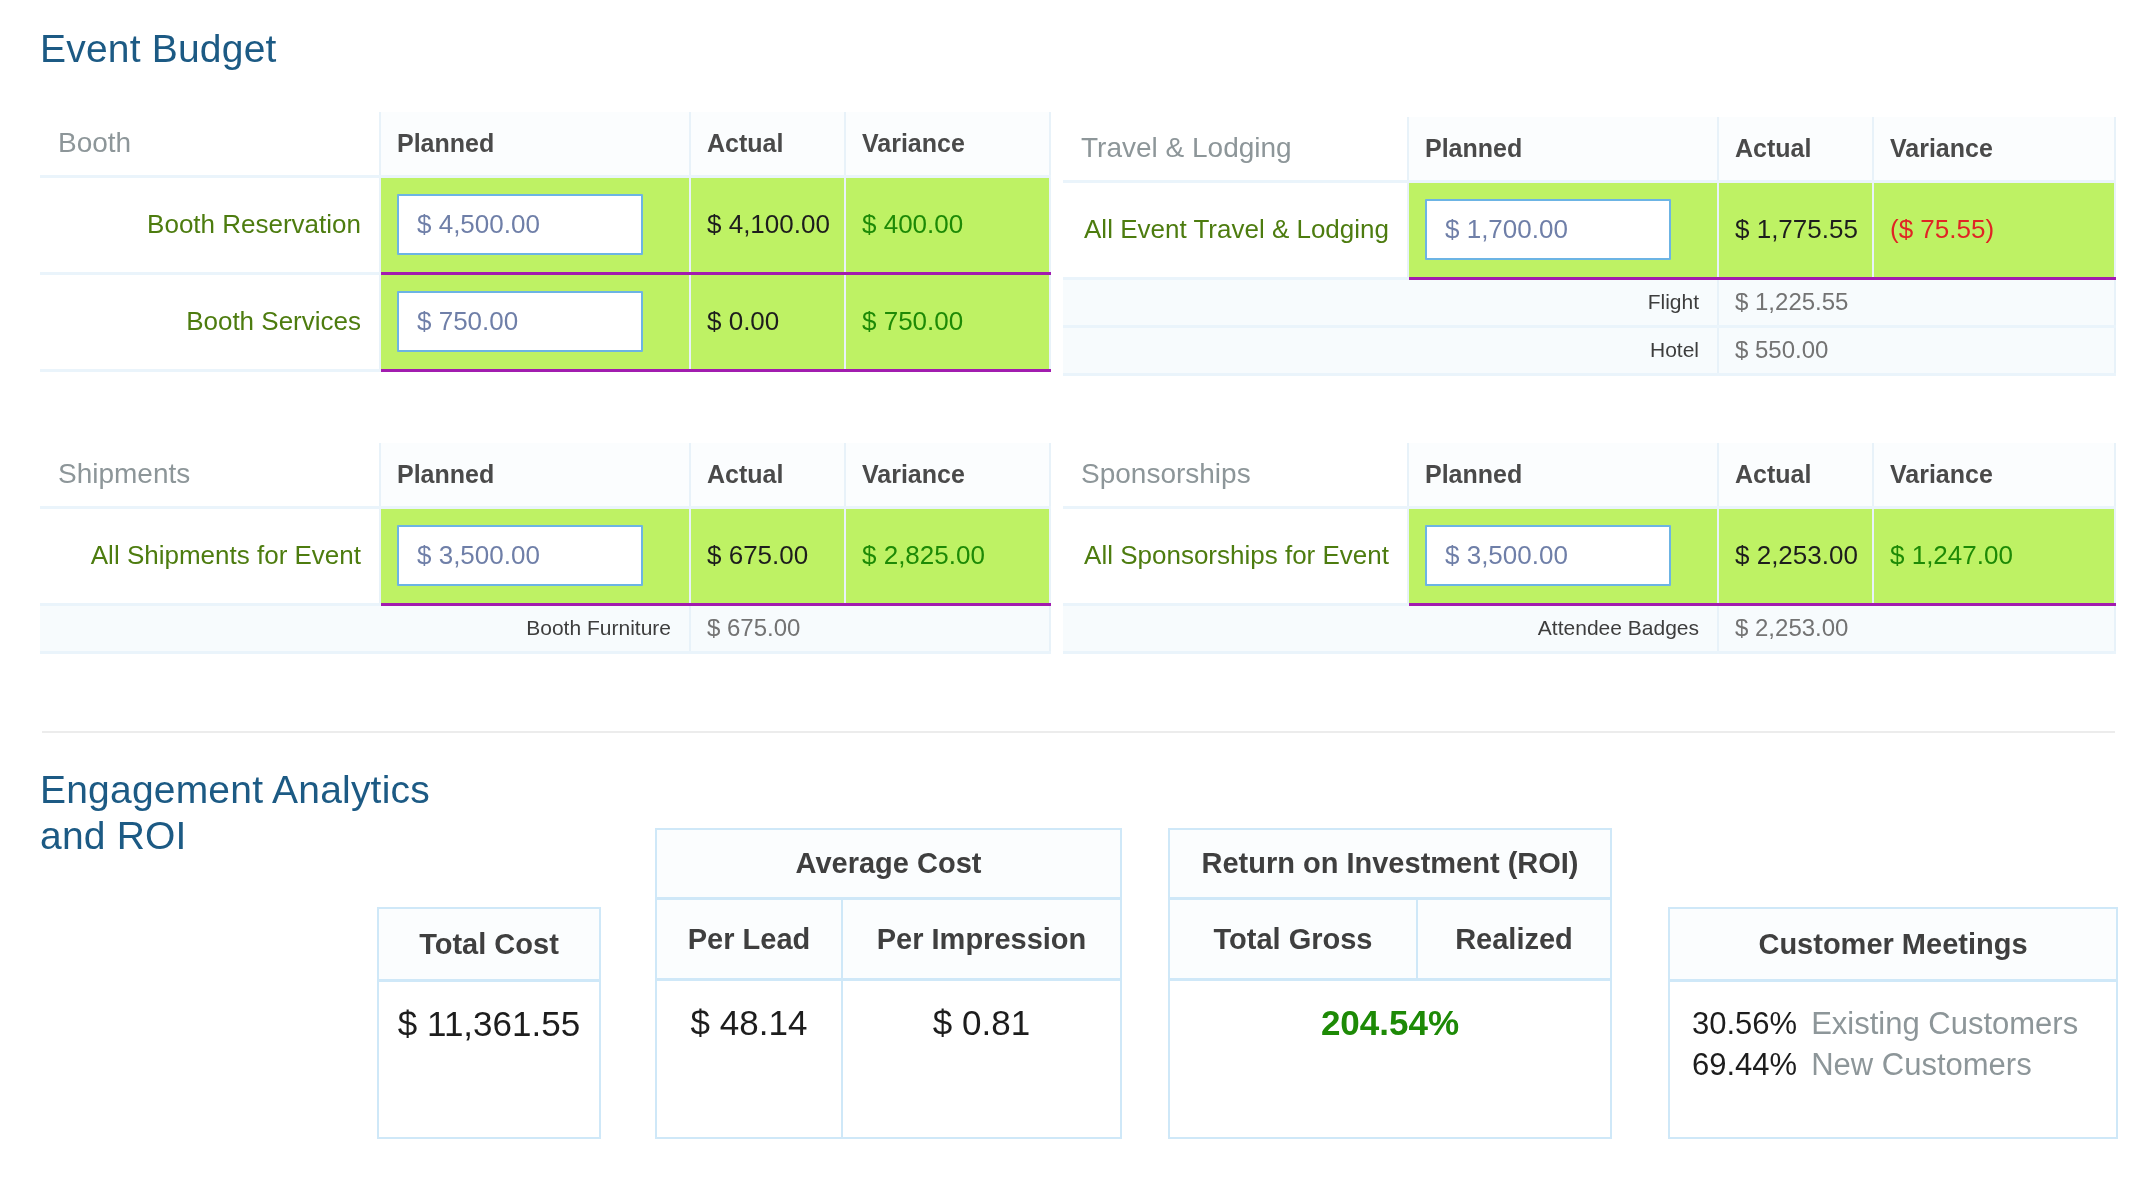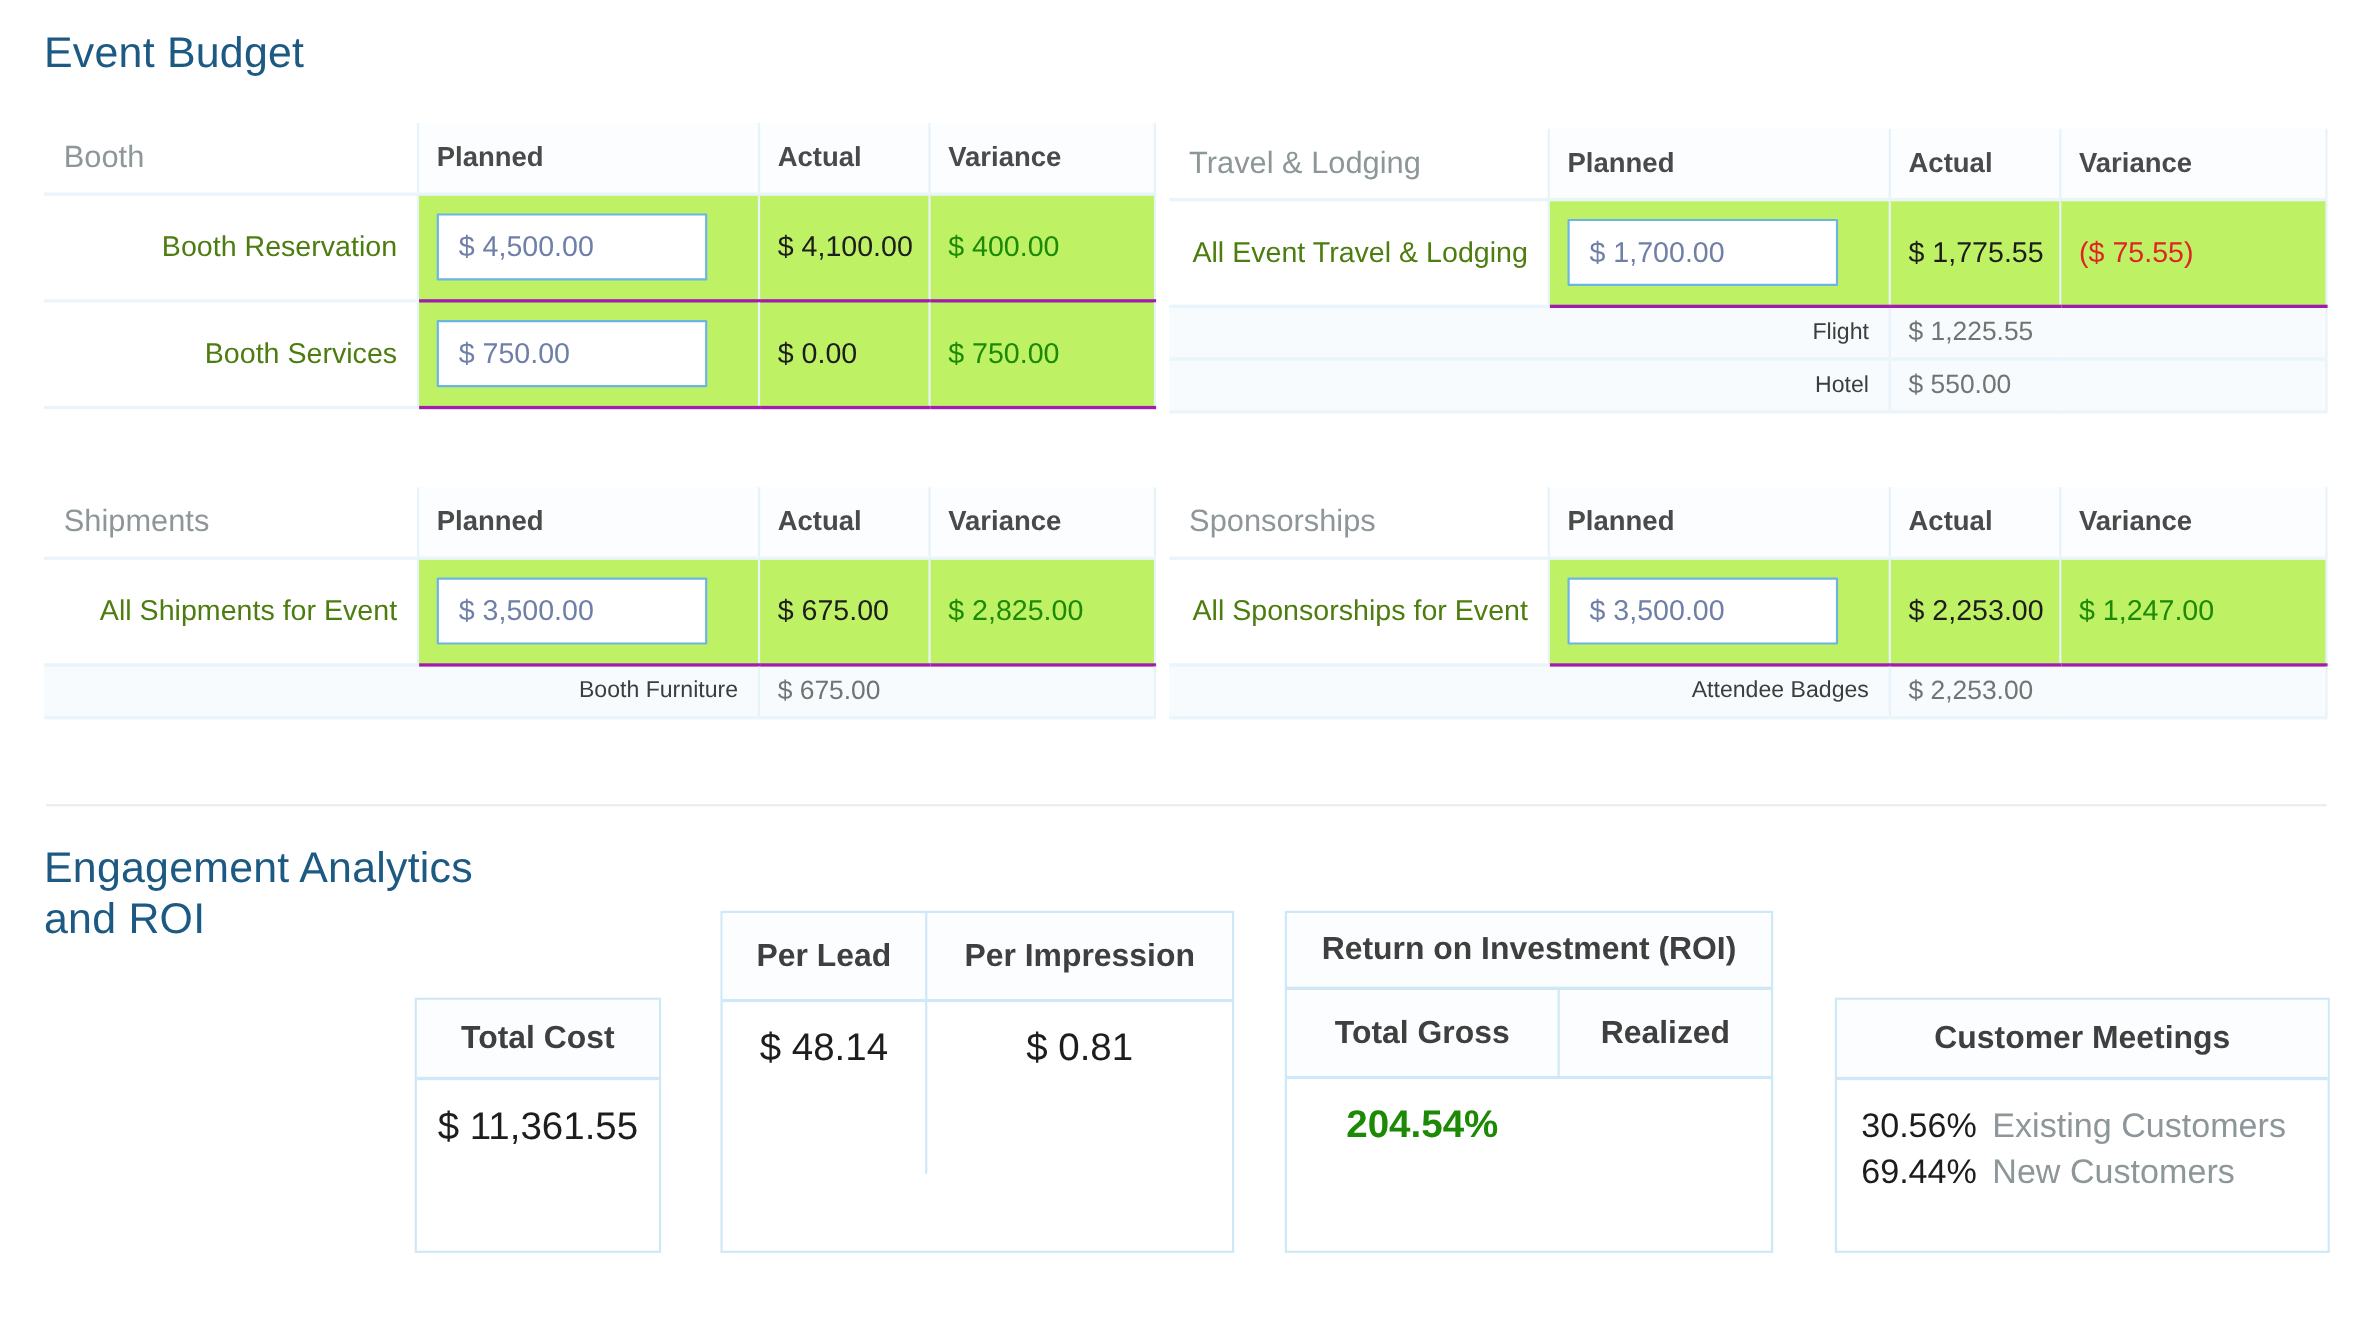--- a/index.html
+++ b/index.html
@@ -298,37 +298,38 @@
 and ROI</div>
 
   <div class="kpi-card" style="left:377px; top:907px; width:224px; height:232px;">
     <div class="kpi-head" style="height:73px;">Total Cost</div>
     <div class="kpi-val-row" style="height:156px;">
       <div class="kpi-val" style="width:100%;">$ 11,361.55</div>
     </div>
   </div>
 
   <div class="kpi-card" style="left:655px; top:828px; width:467px; height:311px;">
+    <div class="kpi-head" style="height:70px;">Average Cost</div>
     <div class="kpi-subhead-row" style="height:81px;">
       <div class="kpi-subhead" style="width:184px;">Per Lead</div>
       <div class="kpi-subhead" style="width:279px;">Per Impression</div>
     </div>
     <div class="kpi-val-row" style="height:156px;">
       <div class="kpi-val" style="width:184px;">$ 48.14</div>
       <div class="kpi-val" style="width:279px;">$ 0.81</div>
     </div>
   </div>
 
   <div class="kpi-card" style="left:1168px; top:828px; width:444px; height:311px;">
     <div class="kpi-head" style="height:70px;">Return on Investment (ROI)</div>
     <div class="kpi-subhead-row" style="height:81px;">
       <div class="kpi-subhead" style="width:246px;">Total Gross</div>
       <div class="kpi-subhead" style="width:194px;">Realized</div>
     </div>
-    <div class="kpi-val-row" style="height:165px;">
+    <div class="kpi-val-row" style="height:165px;justify-content:center;">
       <div class="kpi-val green" style="width:246px;">204.54%</div>
     </div>
   </div>
 
   <div class="kpi-card" style="left:1668px; top:907px; width:450px; height:232px;">
     <div class="kpi-head" style="height:73px;">Customer Meetings</div>
     <div class="cm-body">
       <div class="cm-line">
         <span class="cm-pct">30.56%</span>
         <span class="cm-lbl">Existing Customers</span>

